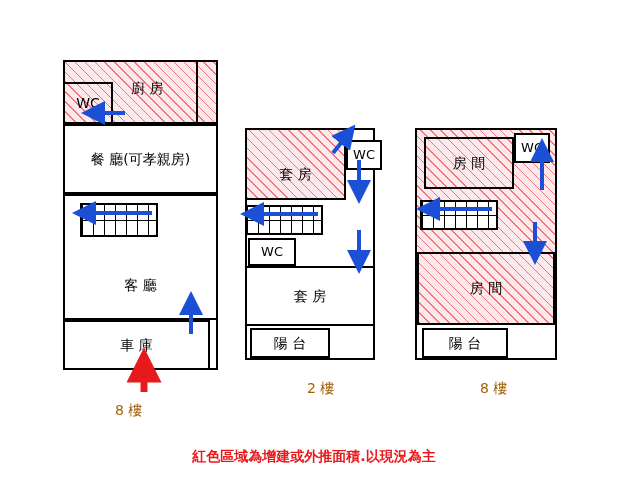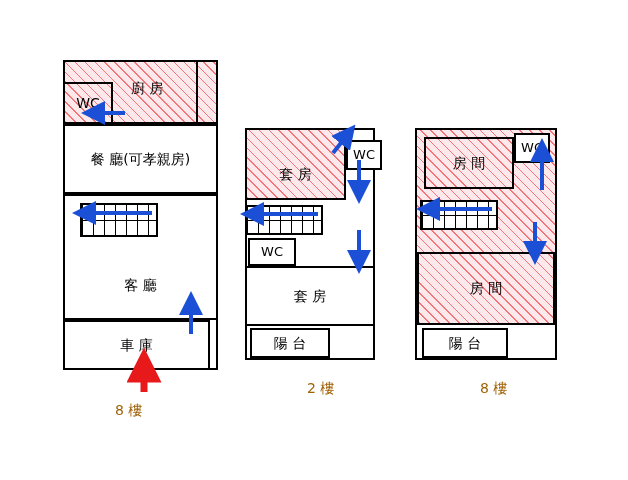--- a/index.html
+++ b/index.html
@@ -256,13 +256,14 @@
       <line x1="542" y1="190" x2="542" y2="150"></line>
     </g>
     <g stroke="#1a4fd6" stroke-width="4" fill="none" marker-end="url(#ahBlue)">
       <line x1="492" y1="209" x2="428" y2="209"></line>
     </g>
     <g stroke="#1a4fd6" stroke-width="4" fill="none" marker-end="url(#ahBlue)">
       <line x1="535" y1="222" x2="535" y2="253"></line>
     </g>
   </svg>
 
+  <div class="note-bottom">紅色區域為增建或外推面積.以現況為主</div>
 </div>
 
 </body></html>

